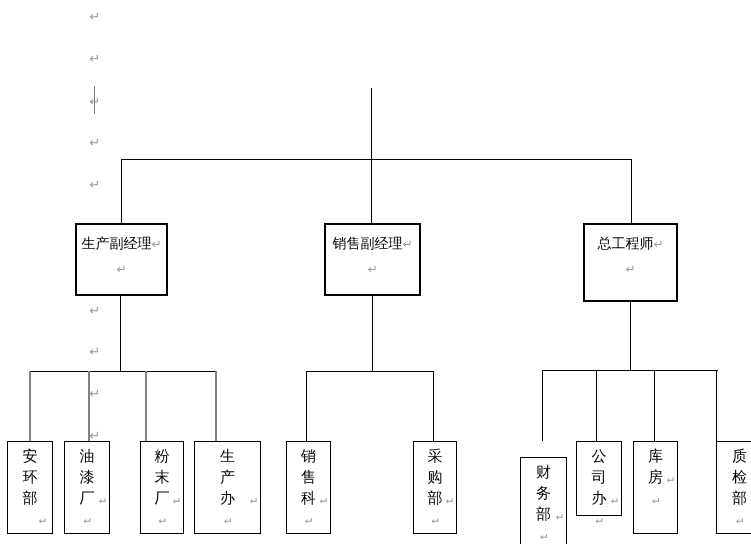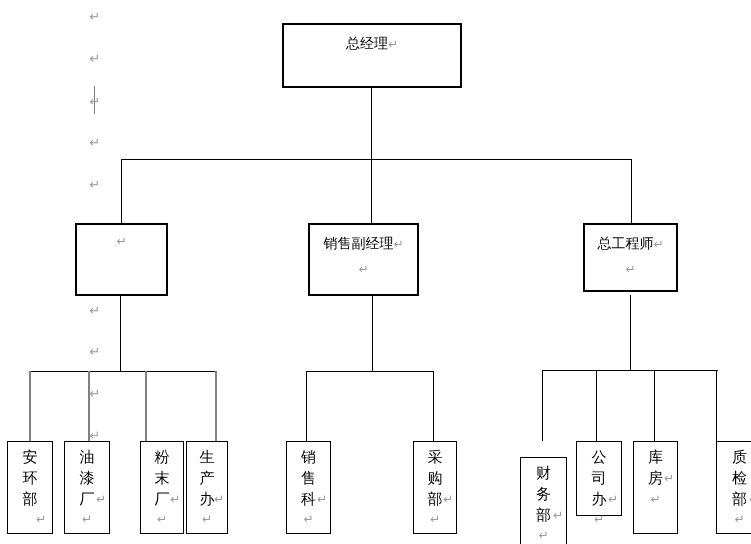--- a/index.html
+++ b/index.html
@@ -9,21 +9,21 @@
   }
   .line{position:absolute;background:#000000;}
   .gline{position:absolute;background:#808080;}
   .node{
     position:absolute;background:#ffffff;border:2px solid #000000;
     box-sizing:border-box;text-align:center;font-size:14px;
   }
   .nline1{margin-top:9px;line-height:18px;white-space:nowrap;}
   .nline2{margin-top:8px;line-height:14px;}
   .pmark{color:#999999;font-size:12px;}
-  .vnode{border-width:1px;font-size:15px;}
+  .vnode{border-width:1px;font-size:15px;font-family:Liberation Mono, monospace;}
   .vlabel{
     position:absolute;top:5px;left:50%;transform:translateX(-50%);
     width:16px;line-height:21px;word-break:break-all;text-align:center;
   }
   .vnode .p1{position:absolute;top:50px;right:3px;}
   .vnode .p2{position:absolute;top:70px;left:50%;transform:translateX(-50%);}
   .vnode.two-char .p1{top:29px;}
   .vnode.two-char .p2{top:50px;}
   .vnode.mark-below .p2{left:auto;right:6px;transform:none;}
   .mmark{position:absolute;left:88px;width:14px;text-align:center;color:#999999;font-size:13px;line-height:14px;}
@@ -62,51 +62,49 @@
   <div class="line" style="left:306px;top:371px;width:1px;height:70px"></div>
   <div class="line" style="left:433px;top:371px;width:1px;height:70px"></div>
 
   <div class="line" style="left:630px;top:295px;width:1px;height:76px"></div>
   <div class="line" style="left:542px;top:370px;width:176px;height:1px"></div>
   <div class="line" style="left:542px;top:370px;width:1px;height:71px"></div>
   <div class="line" style="left:596px;top:370px;width:1px;height:71px"></div>
   <div class="line" style="left:654px;top:370px;width:1px;height:71px"></div>
   <div class="line" style="left:716px;top:370px;width:1px;height:71px"></div>
 
-  <div class="node" style="left:282px;top:23px;width:180px;height:65px">
-    <div class="nline1"><span>总经理</span><span class="pmark">↵</span></div>
-  </div>
 
   <div class="node" style="left:75px;top:223px;width:93px;height:73px">
+    <div class="nline1"><span>生产副经理</span><span class="pmark">↵</span></div>
     <div class="nline2"><span class="pmark">↵</span></div>
   </div>
-  <div class="node" style="left:308px;top:223px;width:111px;height:73px">
+  <div class="node" style="left:324px;top:223px;width:97px;height:73px">
     <div class="nline1"><span>销售副经理</span><span class="pmark">↵</span></div>
     <div class="nline2"><span class="pmark">↵</span></div>
   </div>
-  <div class="node" style="left:583px;top:223px;width:95px;height:69px">
+  <div class="node" style="left:583px;top:223px;width:95px;height:79px">
     <div class="nline1"><span>总工程师</span><span class="pmark">↵</span></div>
     <div class="nline2"><span class="pmark">↵</span></div>
   </div>
 
   <div class="node vnode mark-below" style="left:7px;top:441px;width:46px;height:93px">
     <span class="vlabel">安环部</span>
     <span class="pmark p2">↵</span>
   </div>
   <div class="node vnode" style="left:64px;top:441px;width:46px;height:93px">
     <span class="vlabel">油漆厂</span>
     <span class="pmark p1">↵</span>
     <span class="pmark p2">↵</span>
   </div>
   <div class="node vnode" style="left:140px;top:441px;width:44px;height:93px">
     <span class="vlabel">粉末厂</span>
     <span class="pmark p1">↵</span>
     <span class="pmark p2">↵</span>
   </div>
-  <div class="node vnode" style="left:186px;top:441px;width:42px;height:93px">
+  <div class="node vnode" style="left:194px;top:441px;width:67px;height:93px">
     <span class="vlabel">生产办</span>
     <span class="pmark p1">↵</span>
     <span class="pmark p2">↵</span>
   </div>
 
   <div class="node vnode" style="left:286px;top:441px;width:45px;height:93px">
     <span class="vlabel">销售科</span>
     <span class="pmark p1">↵</span>
     <span class="pmark p2">↵</span>
   </div>

